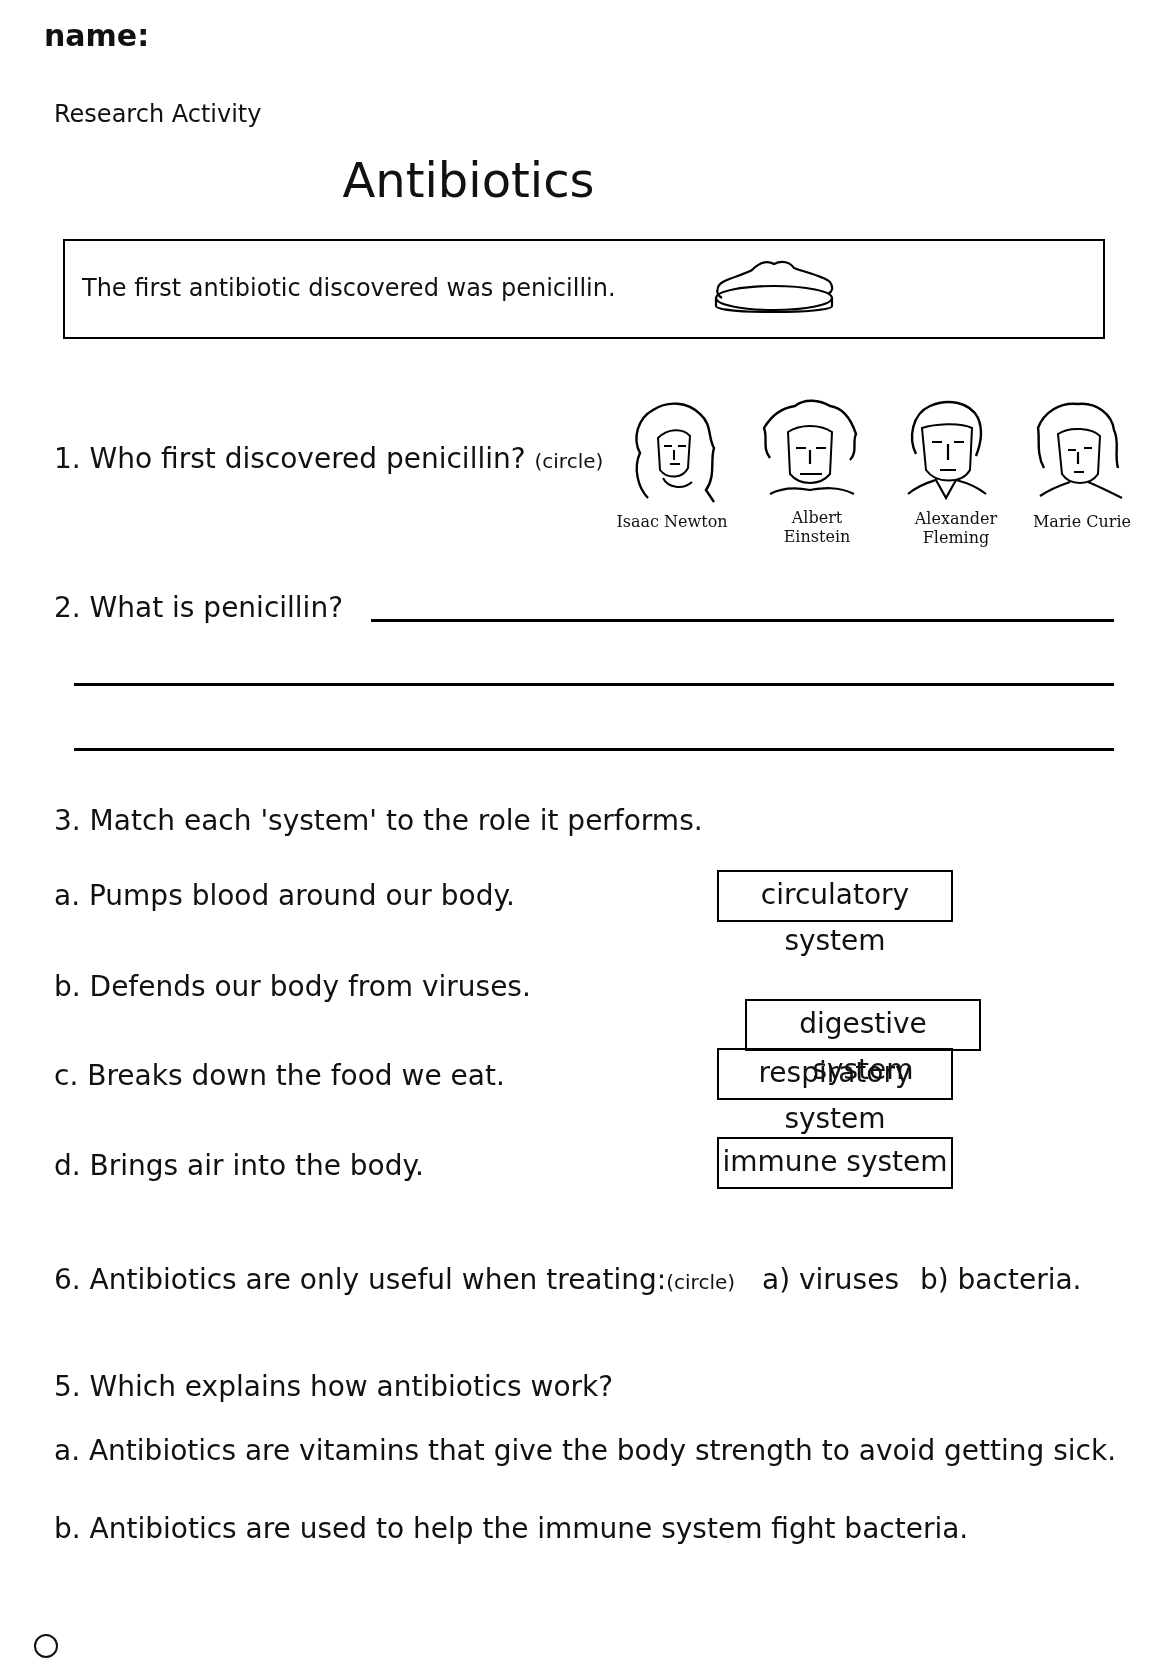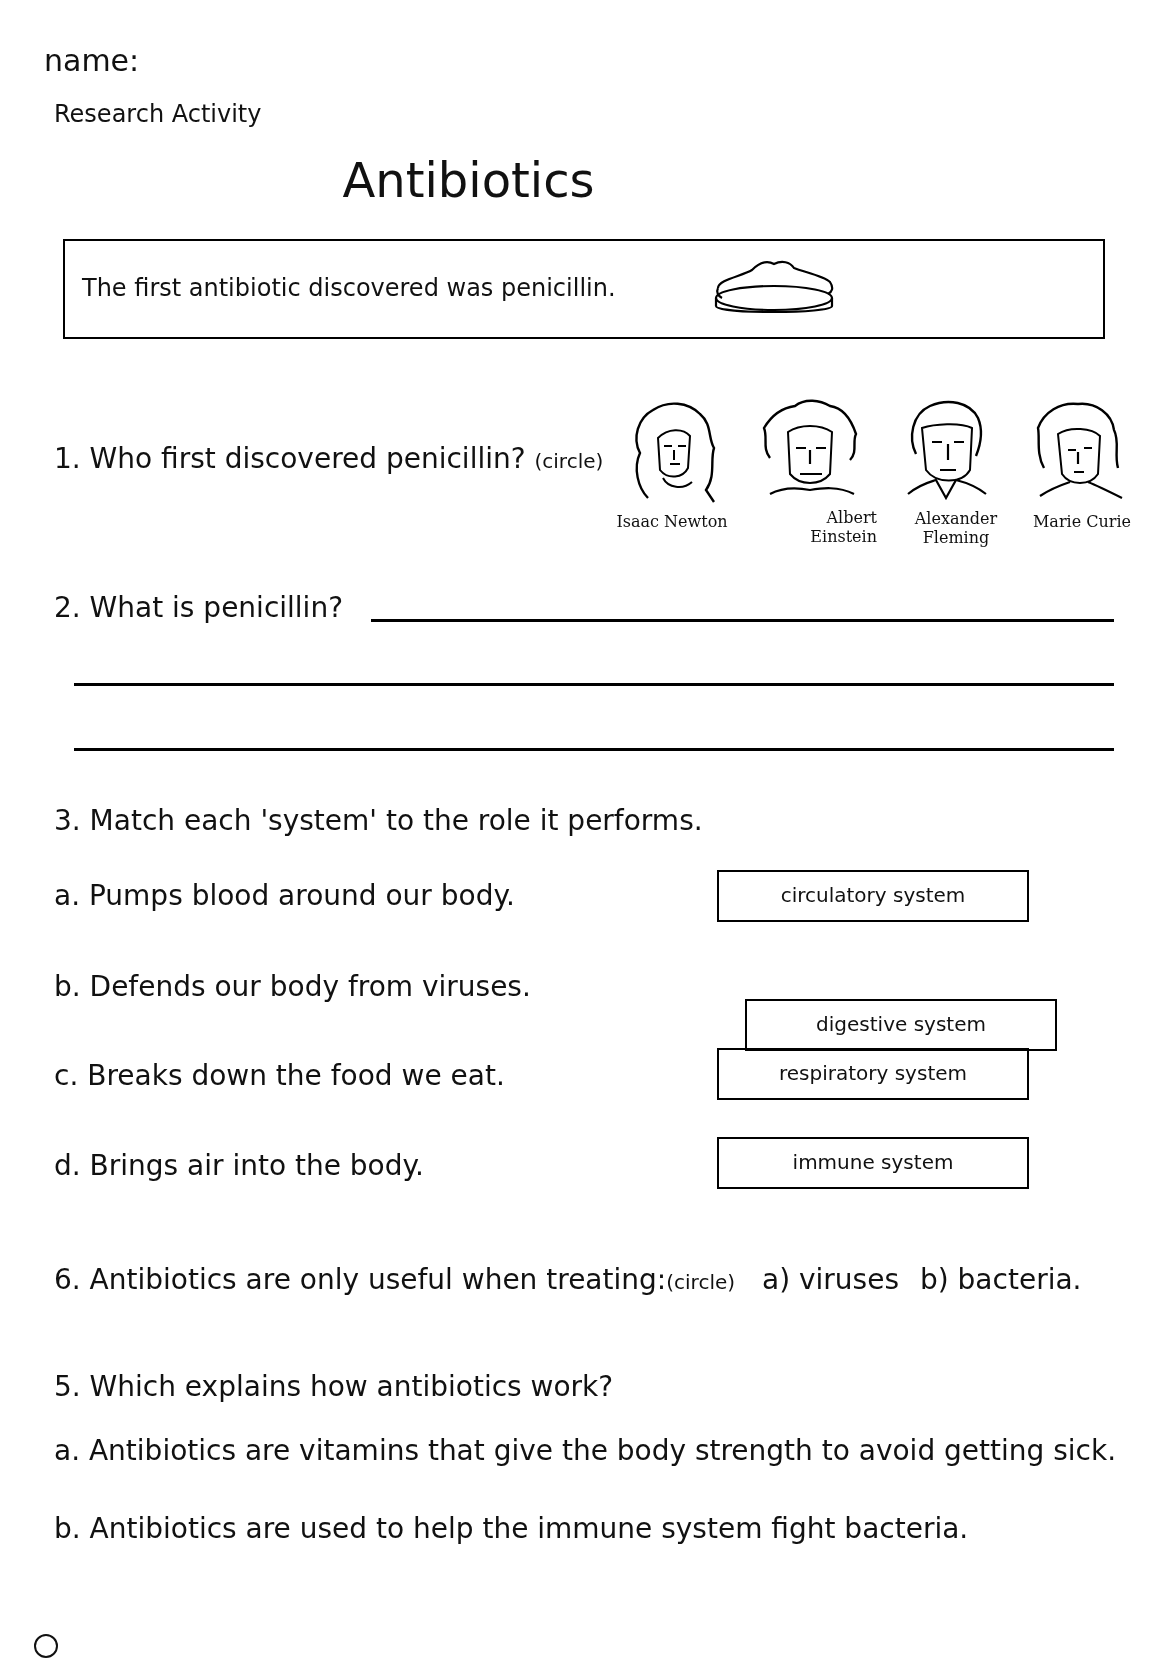--- a/index.html
+++ b/index.html
@@ -1,31 +1,31 @@
 <!DOCTYPE html>
 <html><head>
 <meta charset="utf-8">
 <style>
   html, body { margin:0; padding:0; background:#ffffff; }
   body { width:1165px; height:1678px; position:relative; overflow:hidden;
          font-family: "DejaVu Sans", sans-serif; color:#111; }
   .abs { position:absolute; white-space:nowrap; }
-  .name-label { left:44px; top:43px; font-size:30px; }
+  .name-label { left:44px; top:18px; font-size:30px;font-weight:bold; }
   .subtitle { left:54px; top:100px; font-size:24px; }
   .title { left:0; width:937px; top:152px; font-size:48px; text-align:center; }
   .intro-box { left:63px; top:239px; width:1042px; height:100px; border:2.5px solid #000; box-sizing:border-box; }
   .intro-text { left:82px; top:274px; font-size:24px; }
   .petri { left:712px; top:258px; }
   .q { font-size:28px; }
   .small { font-size:20px; }
   .portrait { position:absolute; top:398px; }
   .plabel { position:absolute; font-size:16px; font-family:"DejaVu Serif", serif; text-align:center; width:120px; }
   .line { position:absolute; height:2.5px; background:#000; }
-  .sys-box { position:absolute; left:717px; width:312px; height:52px; border:2.5px solid #000; box-sizing:border-box;
-             font-size:20px; text-align:center; line-height:46px; }
+  .sys-box { position:absolute; left:717px; width:236px; height:52px; border:2.5px solid #000; box-sizing:border-box;
+             font-size:28px; text-align:center; line-height:46px; }
   .corner-circle { position:absolute; left:34px; top:1634px; width:20px; height:20px; border:2px solid #111; border-radius:50%; }
 </style>
 </head>
 <body>
 
 <div class="abs name-label">name:</div>
 <div class="abs subtitle">Research Activity</div>
 <div class="abs title">Antibiotics</div>
 
 <div class="abs intro-box"></div>
@@ -61,21 +61,21 @@
   <path d="M8 96 C20 86, 30 84, 36 82 L46 100 L56 82 C64 84, 76 88, 86 96" fill="none" stroke="#000" stroke-width="2.2"></path>
 </svg>
 <svg class="portrait" style="left:1030px;" width="100" height="112" viewBox="0 0 100 112">
   <path d="M14 70 C6 56, 10 40, 8 30 C14 14, 30 4, 48 6 C66 4, 82 16, 84 32 C90 44, 84 56, 88 70" fill="none" stroke="#000" stroke-width="2.4"></path>
   <path d="M28 36 C40 28, 62 30, 70 38 L68 76 C60 88, 40 88, 32 76 Z" fill="none" stroke="#000" stroke-width="2"></path>
   <path d="M38 52 h8 M54 50 h8 M48 54 v12 M44 74 h10" stroke="#000" stroke-width="2.2"></path>
   <path d="M10 98 C22 90, 34 86, 40 84 M58 84 C68 88, 80 94, 92 100" fill="none" stroke="#000" stroke-width="2.2"></path>
 </svg>
 
 <div class="plabel" style="left:612px;top:512px;">Isaac Newton</div>
-<div class="plabel" style="left:757px;top:508px;text-align:right;">Albert Einstein</div>
+<div class="plabel" style="left:757px;top:508px;">Albert Einstein</div>
 <div class="plabel" style="left:896px;top:509px;">Alexander Fleming</div>
 <div class="plabel" style="left:1022px;top:512px;">Marie Curie</div>
 
 <div class="abs q" style="left:54px;top:591px;">2. What is penicillin?</div>
 <div class="line" style="left:371px;top:619px;width:743px;"></div>
 <div class="line" style="left:74px;top:683px;width:1040px;"></div>
 <div class="line" style="left:74px;top:748px;width:1040px;"></div>
 
 <div class="abs q" style="left:54px;top:804px;">3. Match each 'system' to the role it performs.</div>
 

